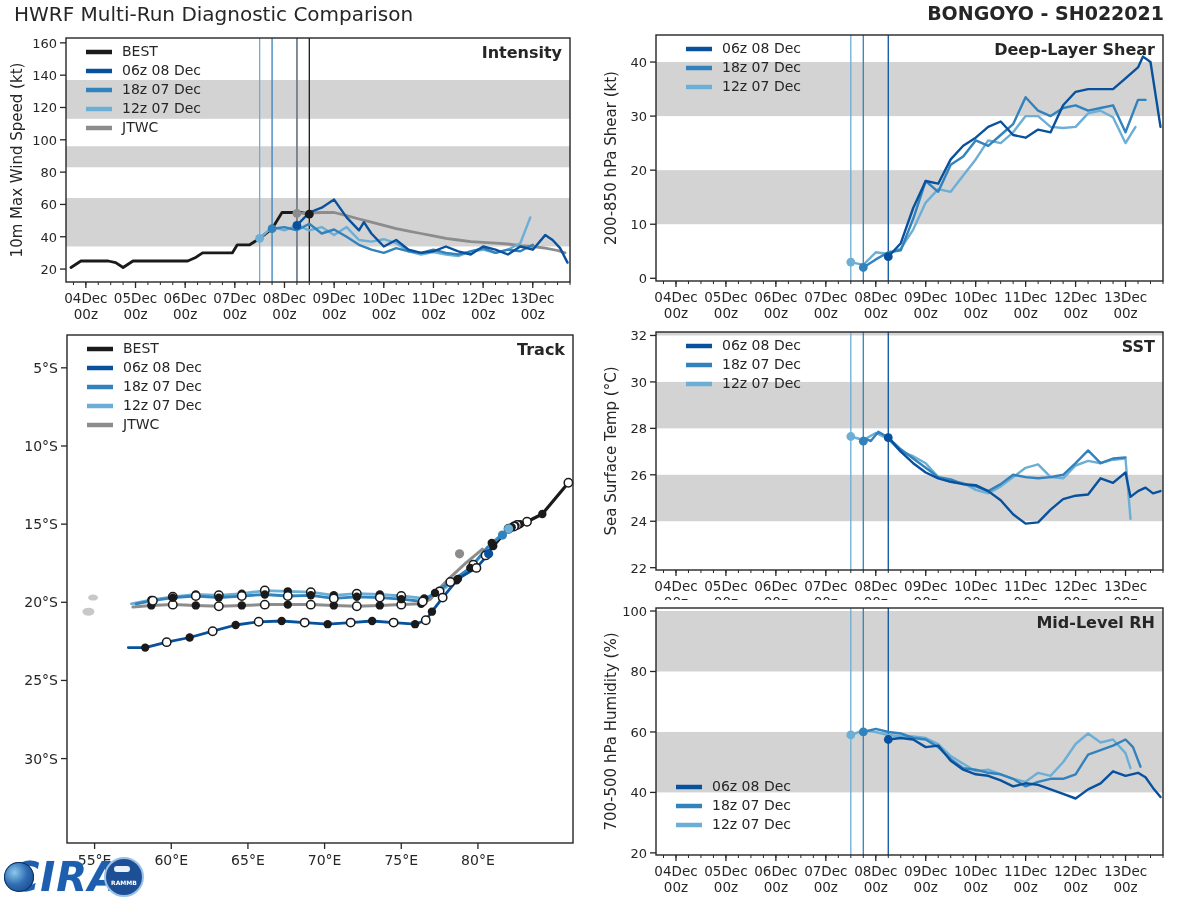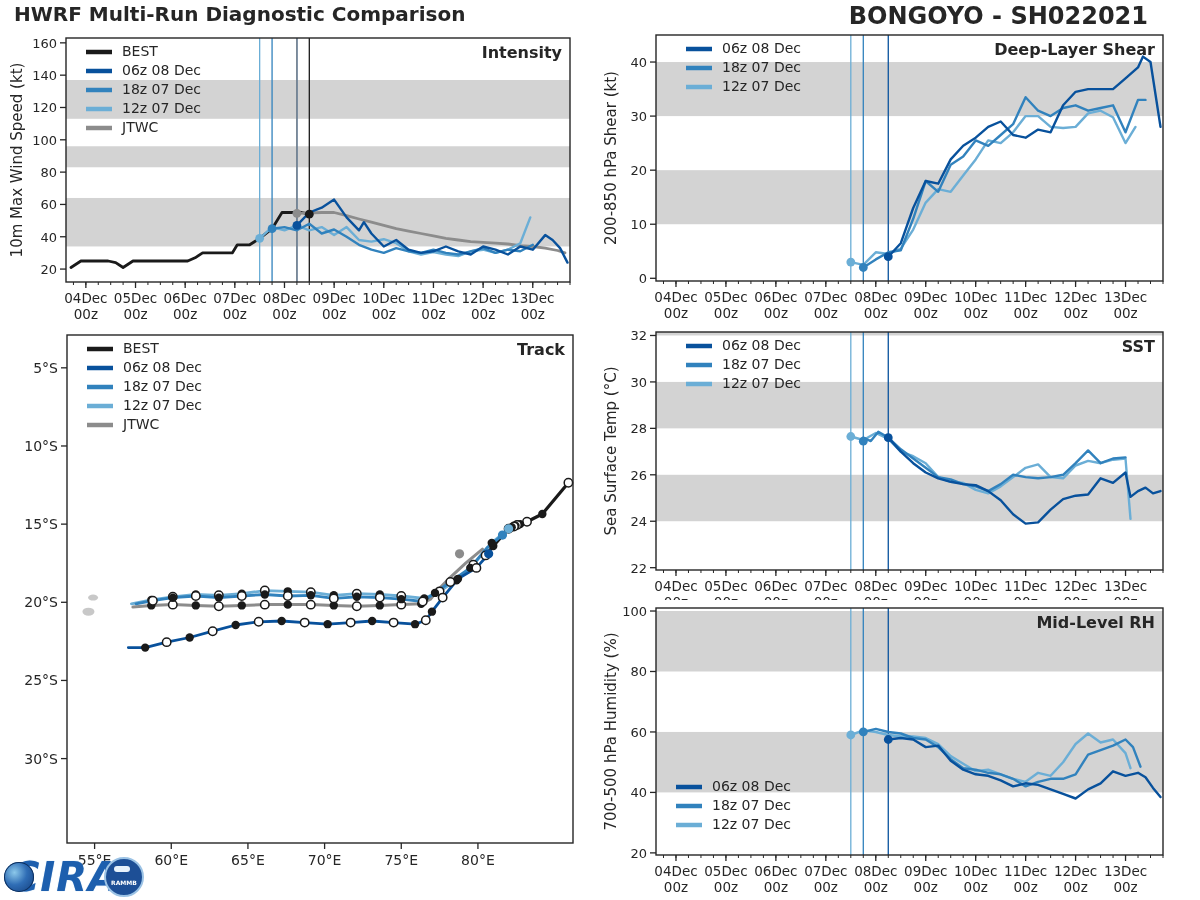--- a/index.html
+++ b/index.html
@@ -1,19 +1,19 @@
 <!DOCTYPE html>
 <html><head>
 <meta charset="utf-8">
 <style>
   html,body{margin:0;padding:0;background:#ffffff;}
   body{width:1200px;height:900px;position:relative;overflow:hidden;
        font-family:"DejaVu Sans","Liberation Sans",sans-serif;color:#262626;}
-  .main-title{position:absolute;top:2px;left:14px;font-size:20px;font-weight:700;}
-  .storm-title{position:absolute;top:2px;right:52px;font-size:24px;font-weight:700;text-align:center;}
+  .main-title{position:absolute;top:2px;left:14px;font-size:20px;font-weight:400;}
+  .storm-title{position:absolute;top:2px;right:36px;font-size:19px;font-weight:700;text-align:center;}
   svg.panel{position:absolute;}
   #p-intensity{left:0;top:0;}
   #p-track{left:0;top:320px;}
   #p-shear{left:600px;top:0;}
   #p-sst{left:600px;top:320px;}
   #p-rh{left:600px;top:600px;}
   .logo{position:absolute;left:4px;top:854px;display:flex;align-items:center;height:46px;}
   .globe{width:30px;height:30px;border-radius:50%;z-index:1;
          background:radial-gradient(circle at 35% 35%,#8cc8ea 0%,#2f6db5 45%,#123c7a 100%);
          margin-right:-24px;box-shadow:0 0 0 1px #0d2f5e inset;}

